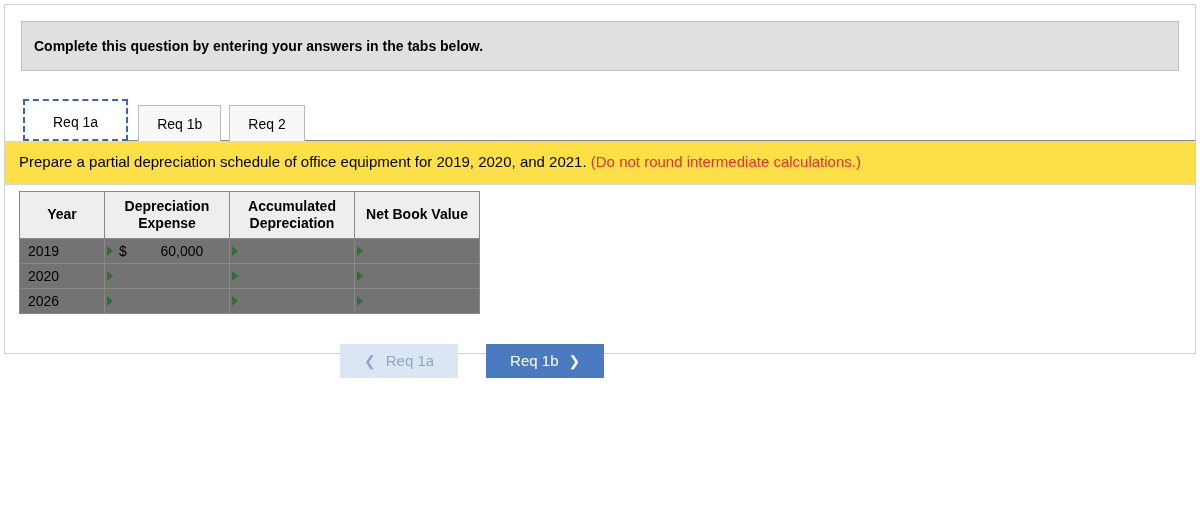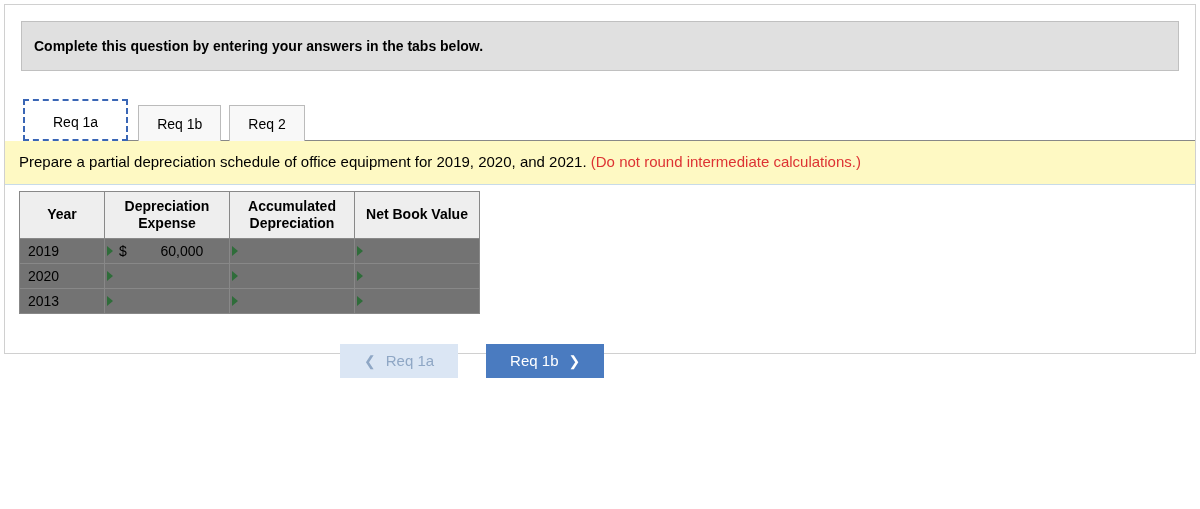--- a/index.html
+++ b/index.html
@@ -48,21 +48,21 @@
       border: 2px dashed #3a66b5;
       background: #fff;
       height: 42px;
       line-height: 42px;
       top: 1px;
       padding: 0 28px;
       margin-left: 0;
       margin-right: 10px;
     }
     .prompt-band {
-      background: #fef9c3;
+      background: #fde047;
       border-bottom: 1px solid #c8dbe8;
       padding: 10px 14px 12px 14px;
       font-size: 15px;
       line-height: 1.4;
     }
     .prompt-band .red { color: #d33; }
     .data-table {
       border-collapse: collapse;
       margin: 6px 0 12px 14px;
     }
@@ -193,21 +193,21 @@
               <span class="tri-marker"></span>
             </div>
         </td>
         <td class="empty-cell">
           <div class="cell-wrap">
               <span class="tri-marker"></span>
             </div>
         </td>
       </tr>
       <tr>
-        <td>2013</td>
+        <td>2026</td>
         <td class="empty-cell">
           <div class="cell-wrap">
               <span class="tri-marker"></span>
             </div>
         </td>
         <td class="empty-cell">
           <div class="cell-wrap">
               <span class="tri-marker"></span>
             </div>
         </td>

